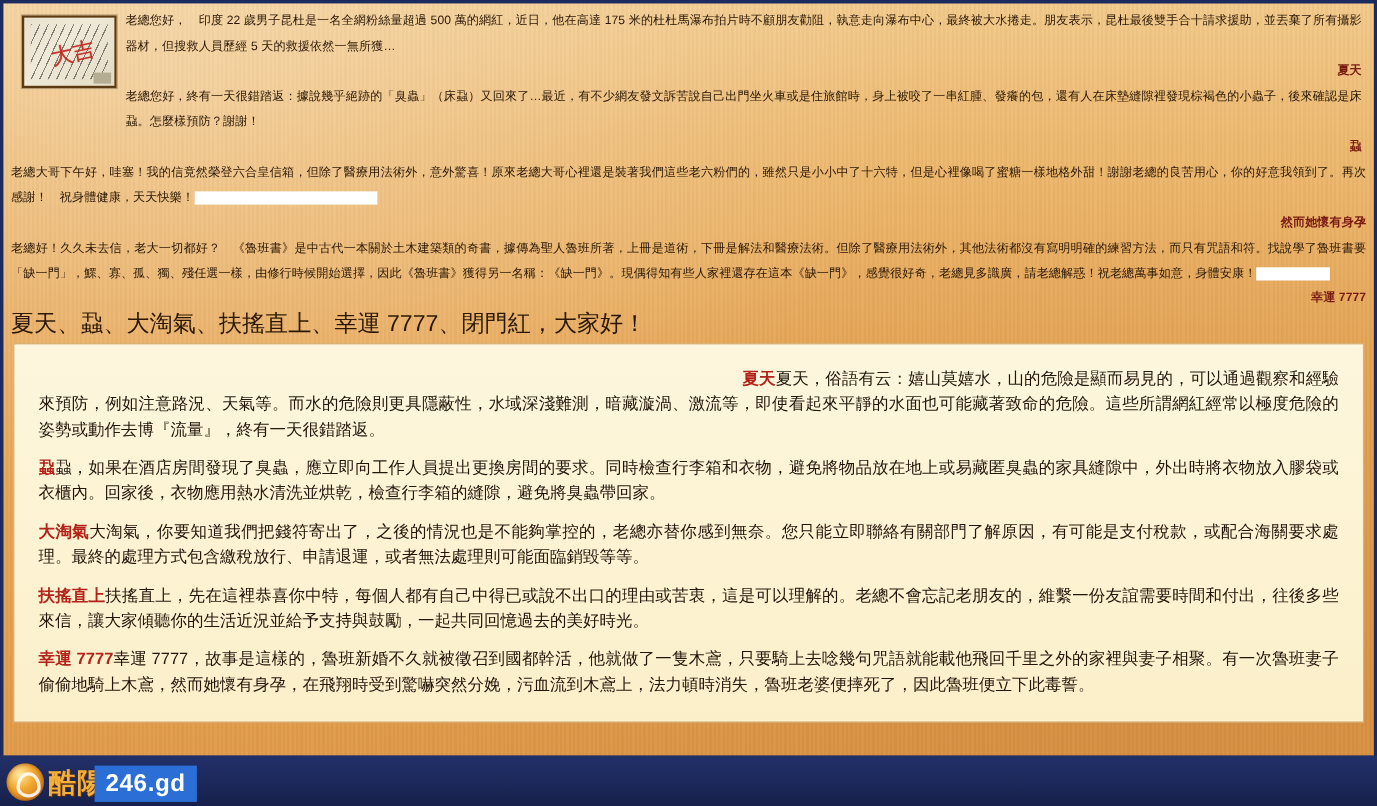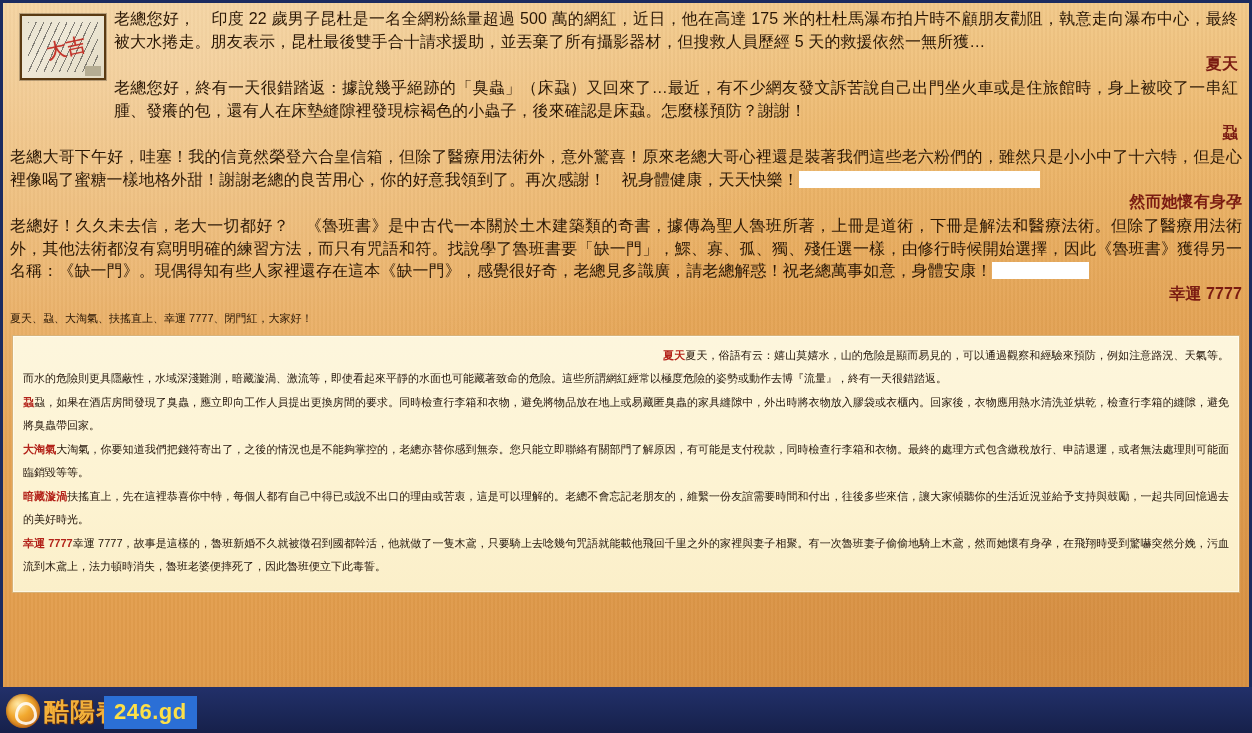--- a/index.html
+++ b/index.html
@@ -68,58 +68,58 @@
   }
   .stamp .corner {
     position:absolute; right:3px; bottom:2px; width:16px; height:10px;
     background:#b5ad93;
   }
 
   .msg-wrap { flex: 1 1 auto; padding-right: 4px; }
 
   p.msg {
     margin: 0 0 2px 0;
-    font-size: 16px;
+    font-size: 11px;
     line-height: 22.5px;
     color: #2a1705;
     text-align: justify;
     text-justify: inter-ideograph;
     letter-spacing: 0.1px;
   }
   .sig {
     display: block;
     text-align: right;
     color: #7a1b12;
     font-weight: bold;
     line-height: 22px;
   }
   .sig.blue { color:#14266f; }
 
   .hl { background:#ffffff; }
 
   
   .greet {
-    font-size: 11px;
+    font-size: 21px;
     color:#2a1705;
     margin: 2px 0 6px 0;
     line-height: 22px;
   }
 
   
   .answer-panel {
     margin: 4px 2px 0 2px;
     background: linear-gradient(180deg,#fdf6dd 0%, #fdf3d2 60%, #fbefc9 100%);
     border: 1px solid #d8b277;
     box-shadow: inset 0 0 0 1px rgba(255,255,255,0.5);
     padding: 8px 10px 10px 10px;
     min-height: 258px;
   }
   .answer-panel p {
-    margin: 0;
-    font-size: 11px;
+    margin: 12px;
+    font-size: 15px;
     line-height: 23px;
     color: #23150a;
     text-align: justify;
     text-justify: inter-ideograph;
   }
   .answer-panel p + p { margin-top: 1px; }
   .first-indent { text-indent: 0; }
   .name-red { color:#b3231a; font-weight:bold; }
 
   
@@ -147,25 +147,24 @@
   }
   .logo .cn {
     font-family:"DejaVu Sans", sans-serif;
     font-size:25px; color:#f3b03a; font-weight:bold;
     text-shadow: 1px 1px 0 #6a2f06;
     letter-spacing:1px;
   }
   .logo .url {
     position:absolute; left:86px; bottom:3px;
     background:#2b6fd6;
-    color:#fde047; font-size:22px; font-weight:bold;
+    color:#ffffff; font-size:22px; font-weight:bold;
     padding:3px 10px 4px 10px;
     font-family:"Liberation Sans", sans-serif;
     letter-spacing:0.5px;
-    margin-left:18px;
   }
 </style>
 </head>
 <body>
 
 <div class="page">
   <div class="frame"></div>
 
   <div class="content">
 
@@ -185,22 +184,22 @@
     <p class="msg"><span>老總大哥下午好，哇塞！我的信竟然榮登六合皇信箱，但除了醫療用法術外，意外驚喜！原來老總大哥心裡還是裝著我們這些老六粉們的，雖然只是小小中了十六特，但是心裡像喝了蜜糖一樣地格外甜！謝謝老總的良苦用心，你的好意我領到了。再次感謝！　祝身體健康，天天快樂！</span><span class="hl">　　　　　　　　　　　　　　　</span><span class="sig">然而她懷有身孕</span></p>
 
     <p class="msg"><span>老總好！久久未去信，老大一切都好？　《魯班書》是中古代一本關於土木建築類的奇書，據傳為聖人魯班所著，上冊是道術，下冊是解法和醫療法術。但除了醫療用法術外，其他法術都沒有寫明明確的練習方法，而只有咒語和符。找說學了魯班書要「缺一門」，鰥、寡、孤、獨、殘任選一樣，由修行時候開始選擇，因此《魯班書》獲得另一名稱：《缺一門》。現偶得知有些人家裡還存在這本《缺一門》，感覺很好奇，老總見多識廣，請老總解惑！祝老總萬事如意，身體安康！</span><span class="hl">　　　　　　</span><span class="sig">幸運 7777</span></p>
 
 
     <p class="greet">夏天、蝨、大淘氣、扶搖直上、幸運 7777、閉門紅，大家好！</p>
 
     <div class="answer-panel">
       <p class="first-indent"><span style="display:inline-block;width:640px"></span><span class="name-red">夏天</span><span>夏天，俗語有云：嬉山莫嬉水，山的危險是顯而易見的，可以通過觀察和經驗來預防，例如注意路況、天氣等。而水的危險則更具隱蔽性，水域深淺難測，暗藏漩渦、激流等，即使看起來平靜的水面也可能藏著致命的危險。這些所謂網紅經常以極度危險的姿勢或動作去博『流量』，終有一天很錯踏返。</span></p>
       <p><span class="name-red">蝨</span><span>蝨，如果在酒店房間發現了臭蟲，應立即向工作人員提出更換房間的要求。同時檢查行李箱和衣物，避免將物品放在地上或易藏匿臭蟲的家具縫隙中，外出時將衣物放入膠袋或衣櫃內。回家後，衣物應用熱水清洗並烘乾，檢查行李箱的縫隙，避免將臭蟲帶回家。</span></p>
-      <p><span class="name-red">大淘氣</span><span>大淘氣，你要知道我們把錢符寄出了，之後的情況也是不能夠掌控的，老總亦替你感到無奈。您只能立即聯絡有關部門了解原因，有可能是支付稅款，同時檢查行李箱和衣物。最終的處理方式包含繳稅放行、申請退運，或者無法處理則可能面臨銷毀等等。</span></p>
-      <p><span class="name-red">暗藏漩渦</span><span>扶搖直上，先在這裡恭喜你中特，每個人都有自己中得已或說不出口的理由或苦衷，這是可以理解的。老總不會忘記老朋友的，維繫一份友誼需要時間和付出，往後多些來信，讓大家傾聽你的生活近況並給予支持與鼓勵，一起共同回憶過去的美好時光。</span></p>
+      <p><span class="name-red">大淘氣</span><span>大淘氣，你要知道我們把錢符寄出了，之後的情況也是不能夠掌控的，老總亦替你感到無奈。您只能立即聯絡有關部門了解原因，有可能是支付稅款，或配合海關要求處理。最終的處理方式包含繳稅放行、申請退運，或者無法處理則可能面臨銷毀等等。</span></p>
+      <p><span class="name-red">扶搖直上</span><span>扶搖直上，先在這裡恭喜你中特，每個人都有自己中得已或說不出口的理由或苦衷，這是可以理解的。老總不會忘記老朋友的，維繫一份友誼需要時間和付出，往後多些來信，讓大家傾聽你的生活近況並給予支持與鼓勵，一起共同回憶過去的美好時光。</span></p>
       <p><span class="name-red">幸運 7777</span><span>幸運 7777，故事是這樣的，魯班新婚不久就被徵召到國都幹活，他就做了一隻木鳶，只要騎上去唸幾句咒語就能載他飛回千里之外的家裡與妻子相聚。有一次魯班妻子偷偷地騎上木鳶，然而她懷有身孕，在飛翔時受到驚嚇突然分娩，污血流到木鳶上，法力頓時消失，魯班老婆便摔死了，因此魯班便立下此毒誓。</span></p>
 
     </div>
   </div>
 
   <div class="bottombar"></div>
   <div class="logo">
     <div class="ball"></div>
     <div class="cn">酷陽春海</div>
     <div class="url">246.gd</div>

